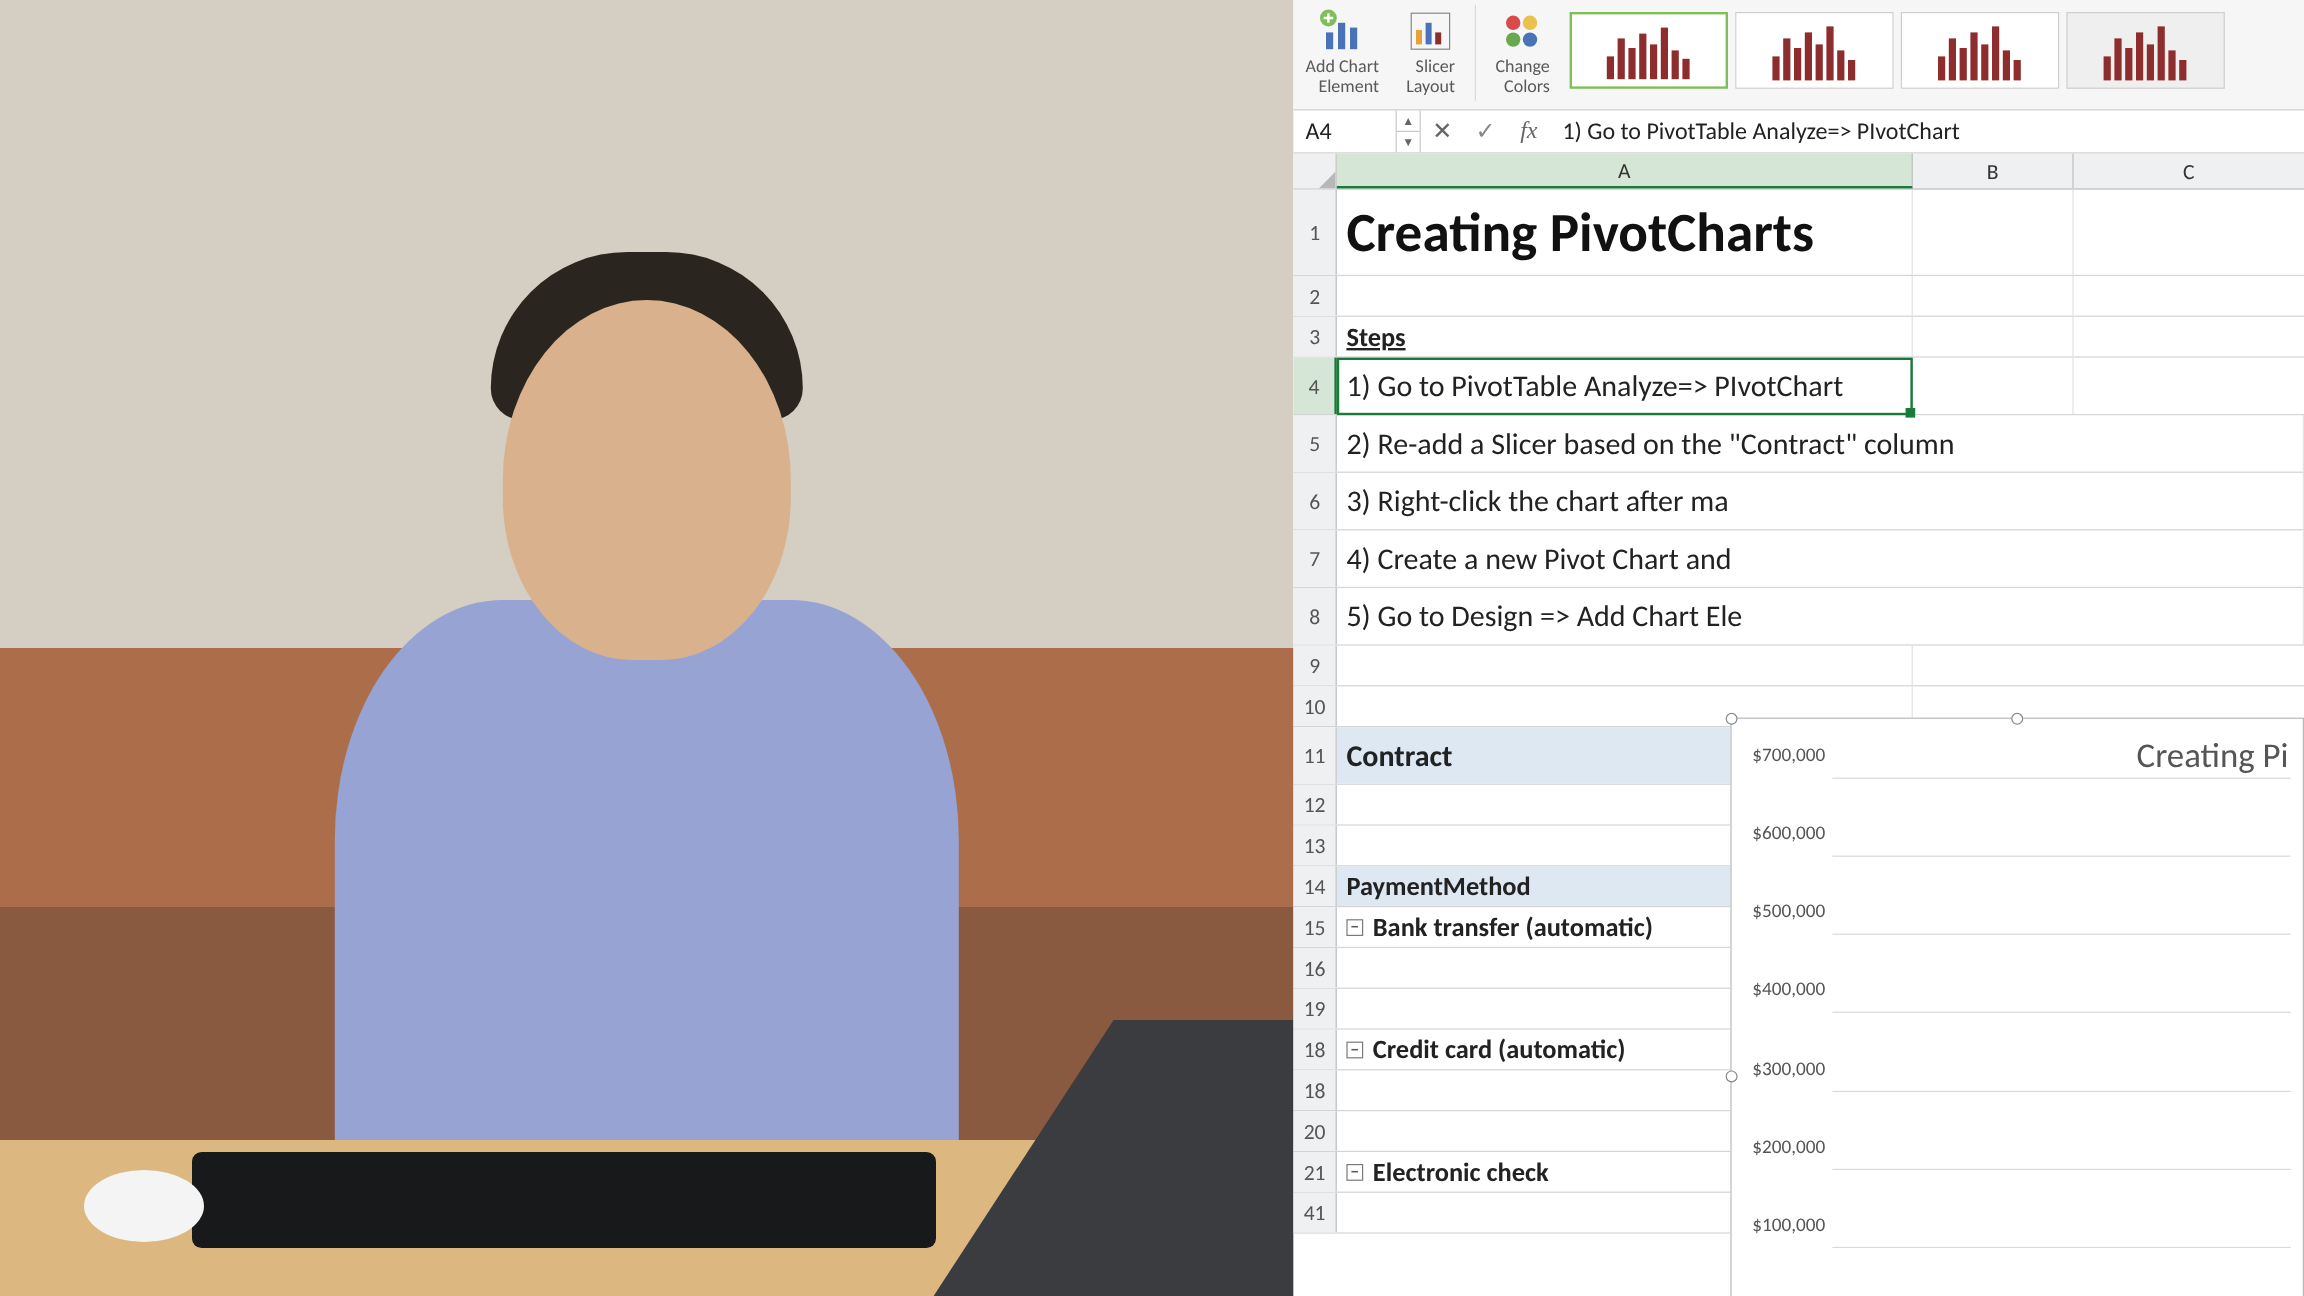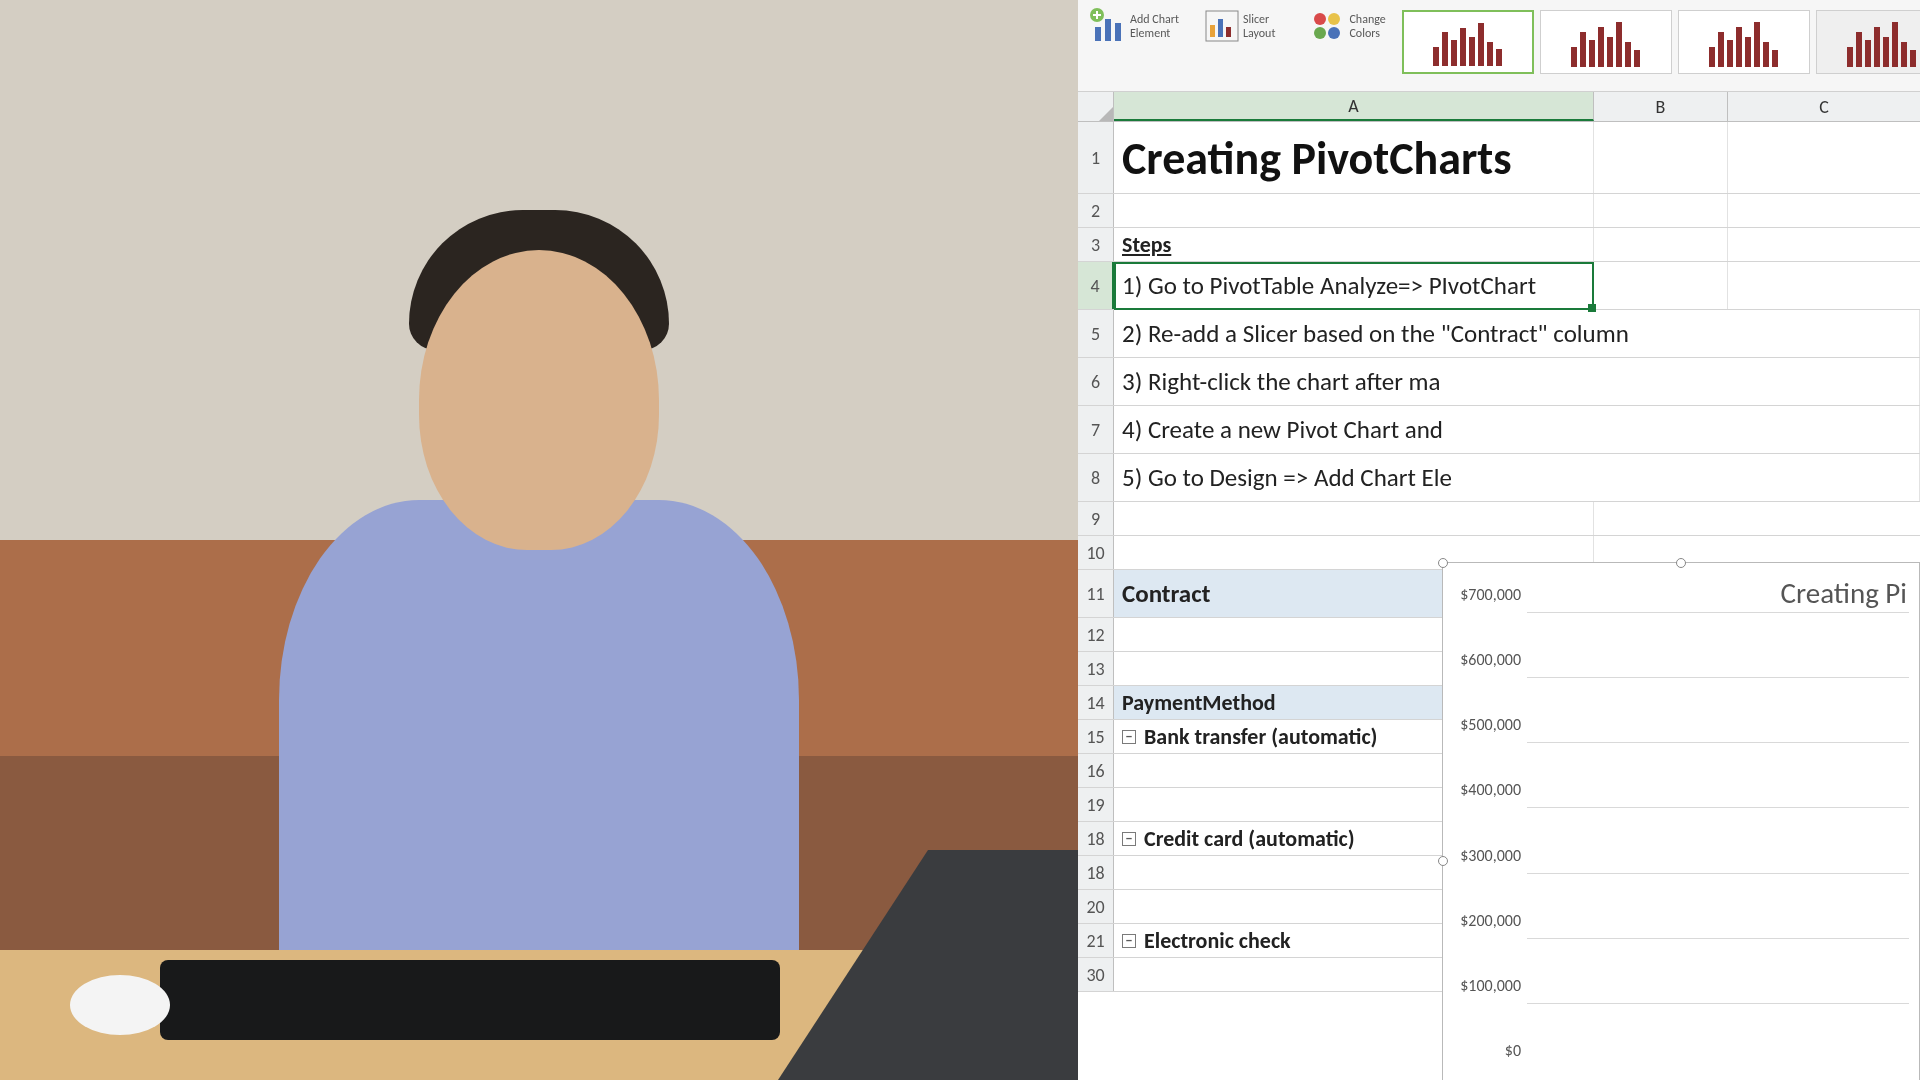--- a/index.html
+++ b/index.html
@@ -68,23 +68,23 @@
   
   .ribbon {
     height:92px;
     background:#f6f6f6;
     border-bottom:1px solid #d0d0d0;
     display:flex; align-items:flex-start;
     padding:4px 4px 0 4px;
     gap:10px;
   }
   .ribbon-btn {
-    display:flex; flex-direction:row; align-items:center; justify-content:flex-start;
+    display:flex; flex-direction:column; align-items:center; justify-content:flex-start;
     padding:2px 6px 0 6px;
-    font-size:12px; color:#595959; text-align:left; line-height:1.15;
+    font-size:15px; color:#595959; text-align:right; line-height:1.15;
     cursor:pointer;
   }
   .ribbon-btn .ico { width:42px; height:40px; display:flex; align-items:center; justify-content:center; }
   .ribbon-btn .lbl { margin-top:2px; white-space:pre; }
   .divider { width:1px; background:#d9d9d9; height:80px; align-self:flex-start; }
   .style-gallery {
     display:flex; gap:6px; padding-top:6px; flex:1;
   }
   .style-swatch {
     width:132px; height:64px; background:#fff; border:1px solid #cfcfcf;
@@ -269,20 +269,33 @@
           <span style="height:55%"></span>
         <span style="height:80%"></span>
           <span style="height:60%"></span>
           <span style="height:90%"></span>
         <span style="height:50%"></span>
           <span style="height:35%"></span>
       </div>
     </div>
   </div>
 
+  <div class="fbar">
+    <div class="namebox">A4</div>
+    <div class="stepper">
+      <div>▲</div>
+      <div>▼</div>
+    </div>
+    <div class="fx-icons">
+      <div>✕</div>
+      <div style="color:#888">✓</div>
+      <div class="fx-label">fx</div>
+    </div>
+    <div class="formula-input">1) Go to PivotTable Analyze=&gt; PIvotChart</div>
+  </div>
 
   <div class="colhead">
     <div class="corner">
       <svg viewBox="0 0 10 10">
           <path d="M10 0 L10 10 L0 10 Z" fill="#b8b8b8"></path>
         </svg>
     </div>
     <div class="colA">A</div>
     <div class="colB">B</div>
     <div class="colC">C</div>
@@ -381,21 +394,21 @@
       <div class="rh">20</div>
     </div>
     <div class="row r-sm">
       <div class="rh">21</div>
       <div class="cellA pv-sub">
         <span class="collapse">−</span>
         <span>Electronic check</span>
       </div>
     </div>
     <div class="row r-sm">
-      <div class="rh">30</div>
+      <div class="rh">41</div>
       <div class="cellA"></div>
       <div class="cellB" style="justify-content:flex-start">Male</div>
       <div class="cellC">$37,945</div>
     </div>
 
     <div class="outline-box" style="left:36px; top:140px; width:480px; height:48px;"></div>
 
     <div class="chart">
       <div class="sel-handle" style="left:-5px;top:-5px"></div>
       <div class="sel-handle" style="left:-5px;top:50%;transform:translateY(-50%)"></div>

